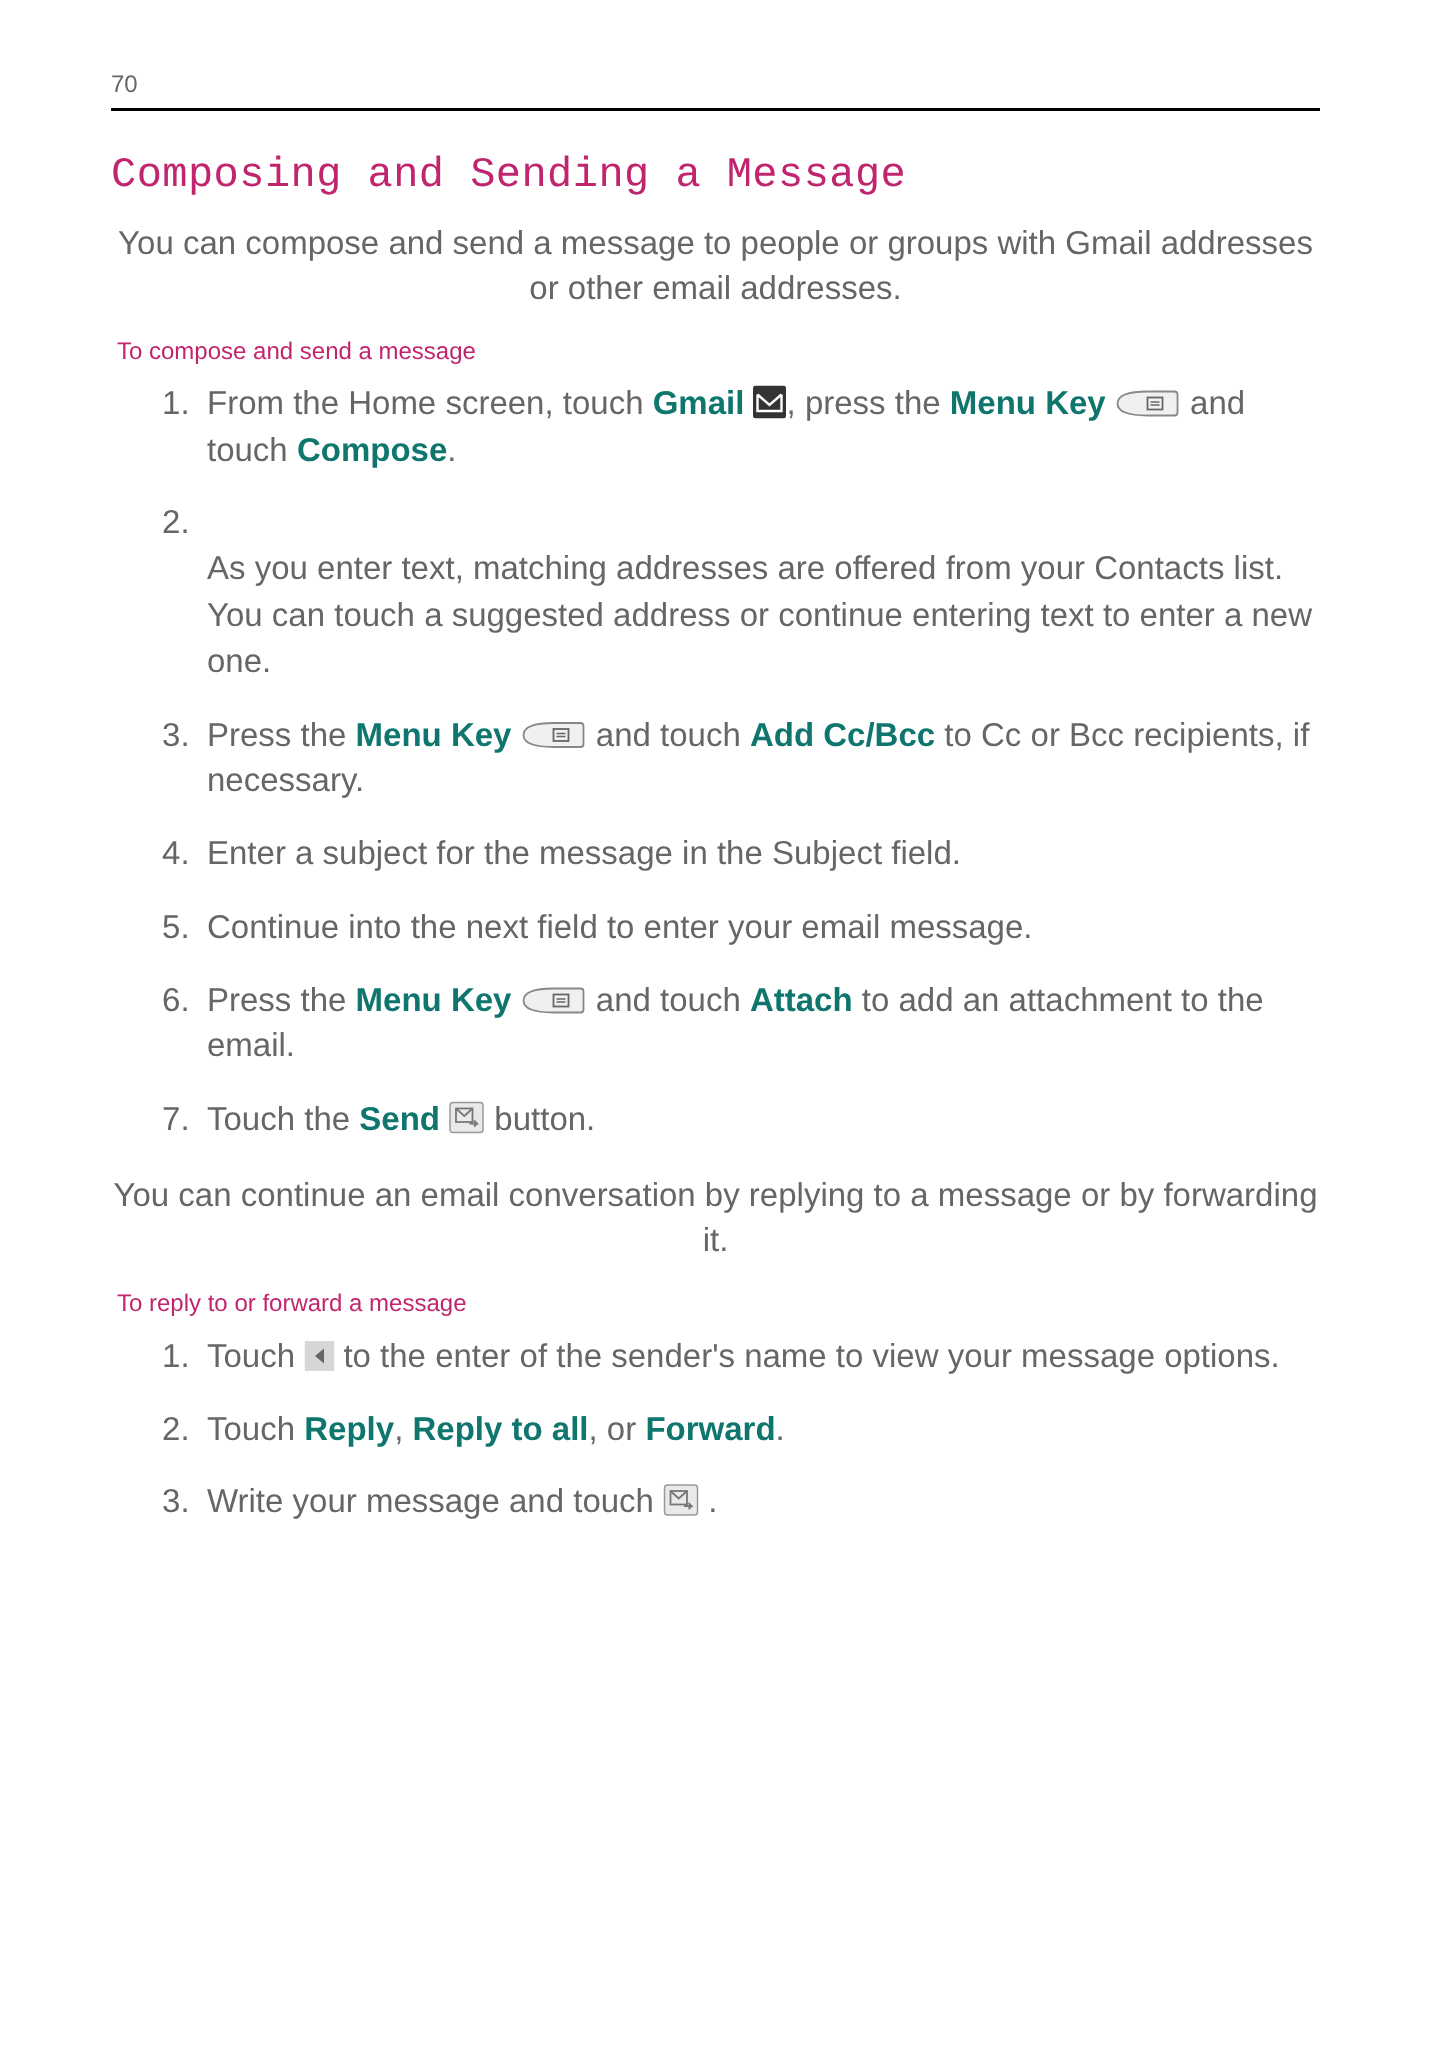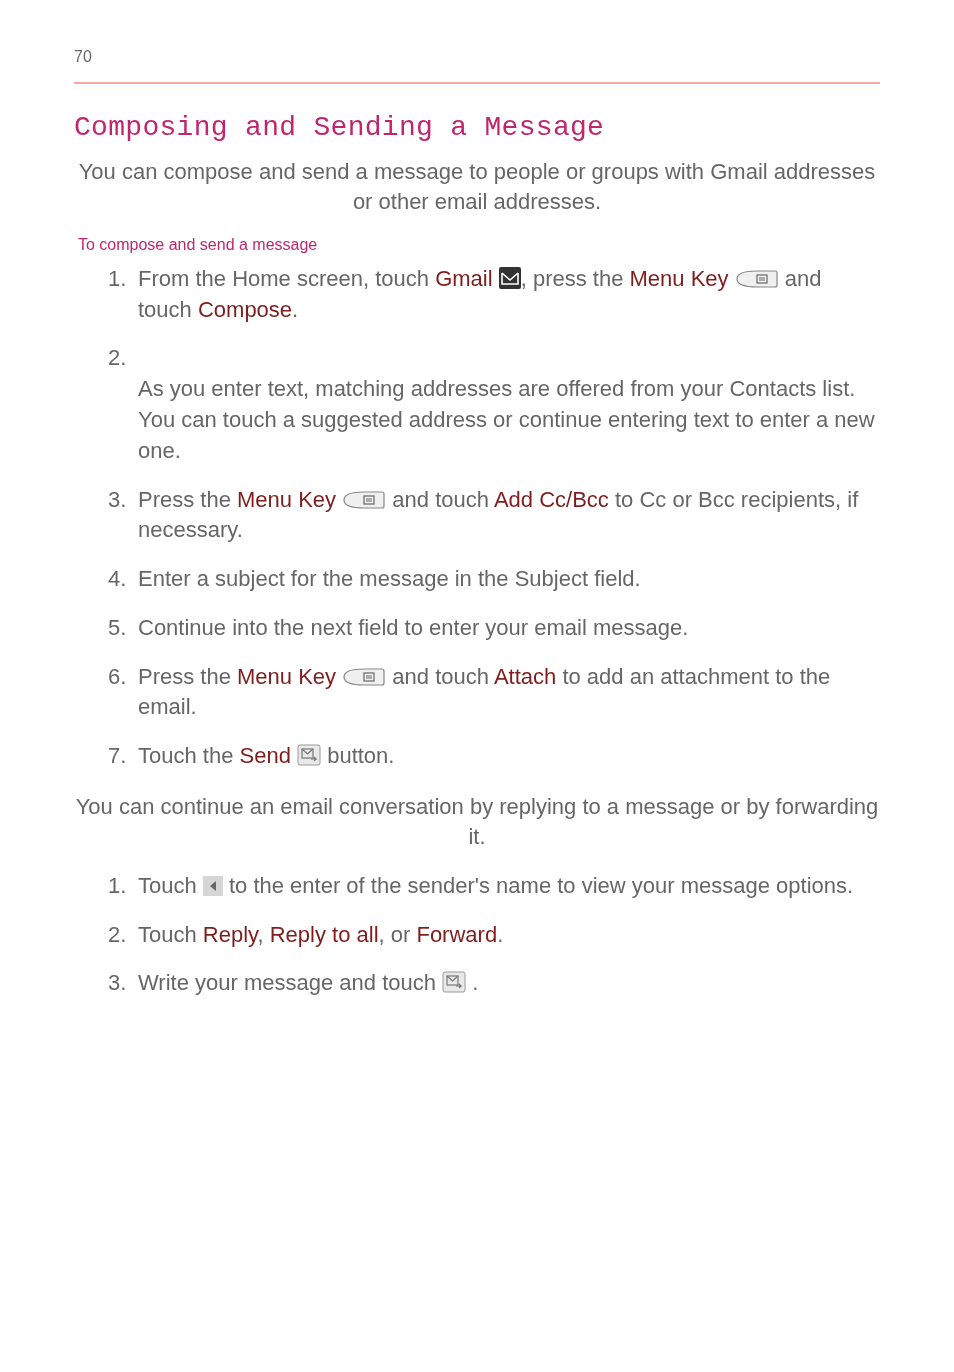--- a/index.html
+++ b/index.html
@@ -9,22 +9,22 @@
     font-family: Arial, Helvetica, sans-serif;
     color: #555555;
     width: 954px;
   }
   .page {
     padding: 48px 74px 80px 74px;
   }
   .header-row {
     display: flex;
     align-items: baseline;
-    border-bottom: 2px solid #fca5a5;
-    padding-bottom: 16px;
+    border-bottom: 2px solid #000000;
+    padding-bottom: 6px;
     margin-bottom: 28px;
   }
   .page-num {
     font-size: 16px;
     color: #666;
     margin-right: 14px;
   }
   .chapter-title {
     font-size: 24px;
     font-weight: bold;
@@ -64,22 +64,22 @@
     margin-bottom: 18px;
   }
   ol.steps > li::before {
     counter-increment: step;
     content: counter(step) ". ";
     position: absolute;
     left: -30px;
     color: #666;
   }
   .bold {
-    font-weight: normal;
-    color: #7f1d1d;
+    font-weight: bold;
+    color: #0f766e;
   }
   .icon {
     display: inline-block;
     vertical-align: -3px;
   }
   svg {
     display: block;
   }
 </style>
 </head>
@@ -159,20 +159,21 @@
             <path d="M14 15 L19 15 L17 13 M19 15 L17 17" stroke="#777" stroke-width="1.2" fill="none"></path>
           </svg>
       </span>
       <span> button.</span>
     </li>
   </ol>
 
 
   <p class="body-text">You can continue an email conversation by replying to a message or by forwarding it.</p>
 
+  <div class="h2">To reply to or forward a message</div>
 
   <ol class="steps">
     <li>
       <span>Touch </span><span class="icon">
         <svg width="20" height="20">
             <rect x="0" y="0" width="20" height="20" fill="#d6d6d6"></rect>
             <path d="M13 5 L7 10 L13 15 Z" fill="#666"></path>
           </svg>
       </span><span> to the enter of the sender's name to view your message options.</span>
     </li>

